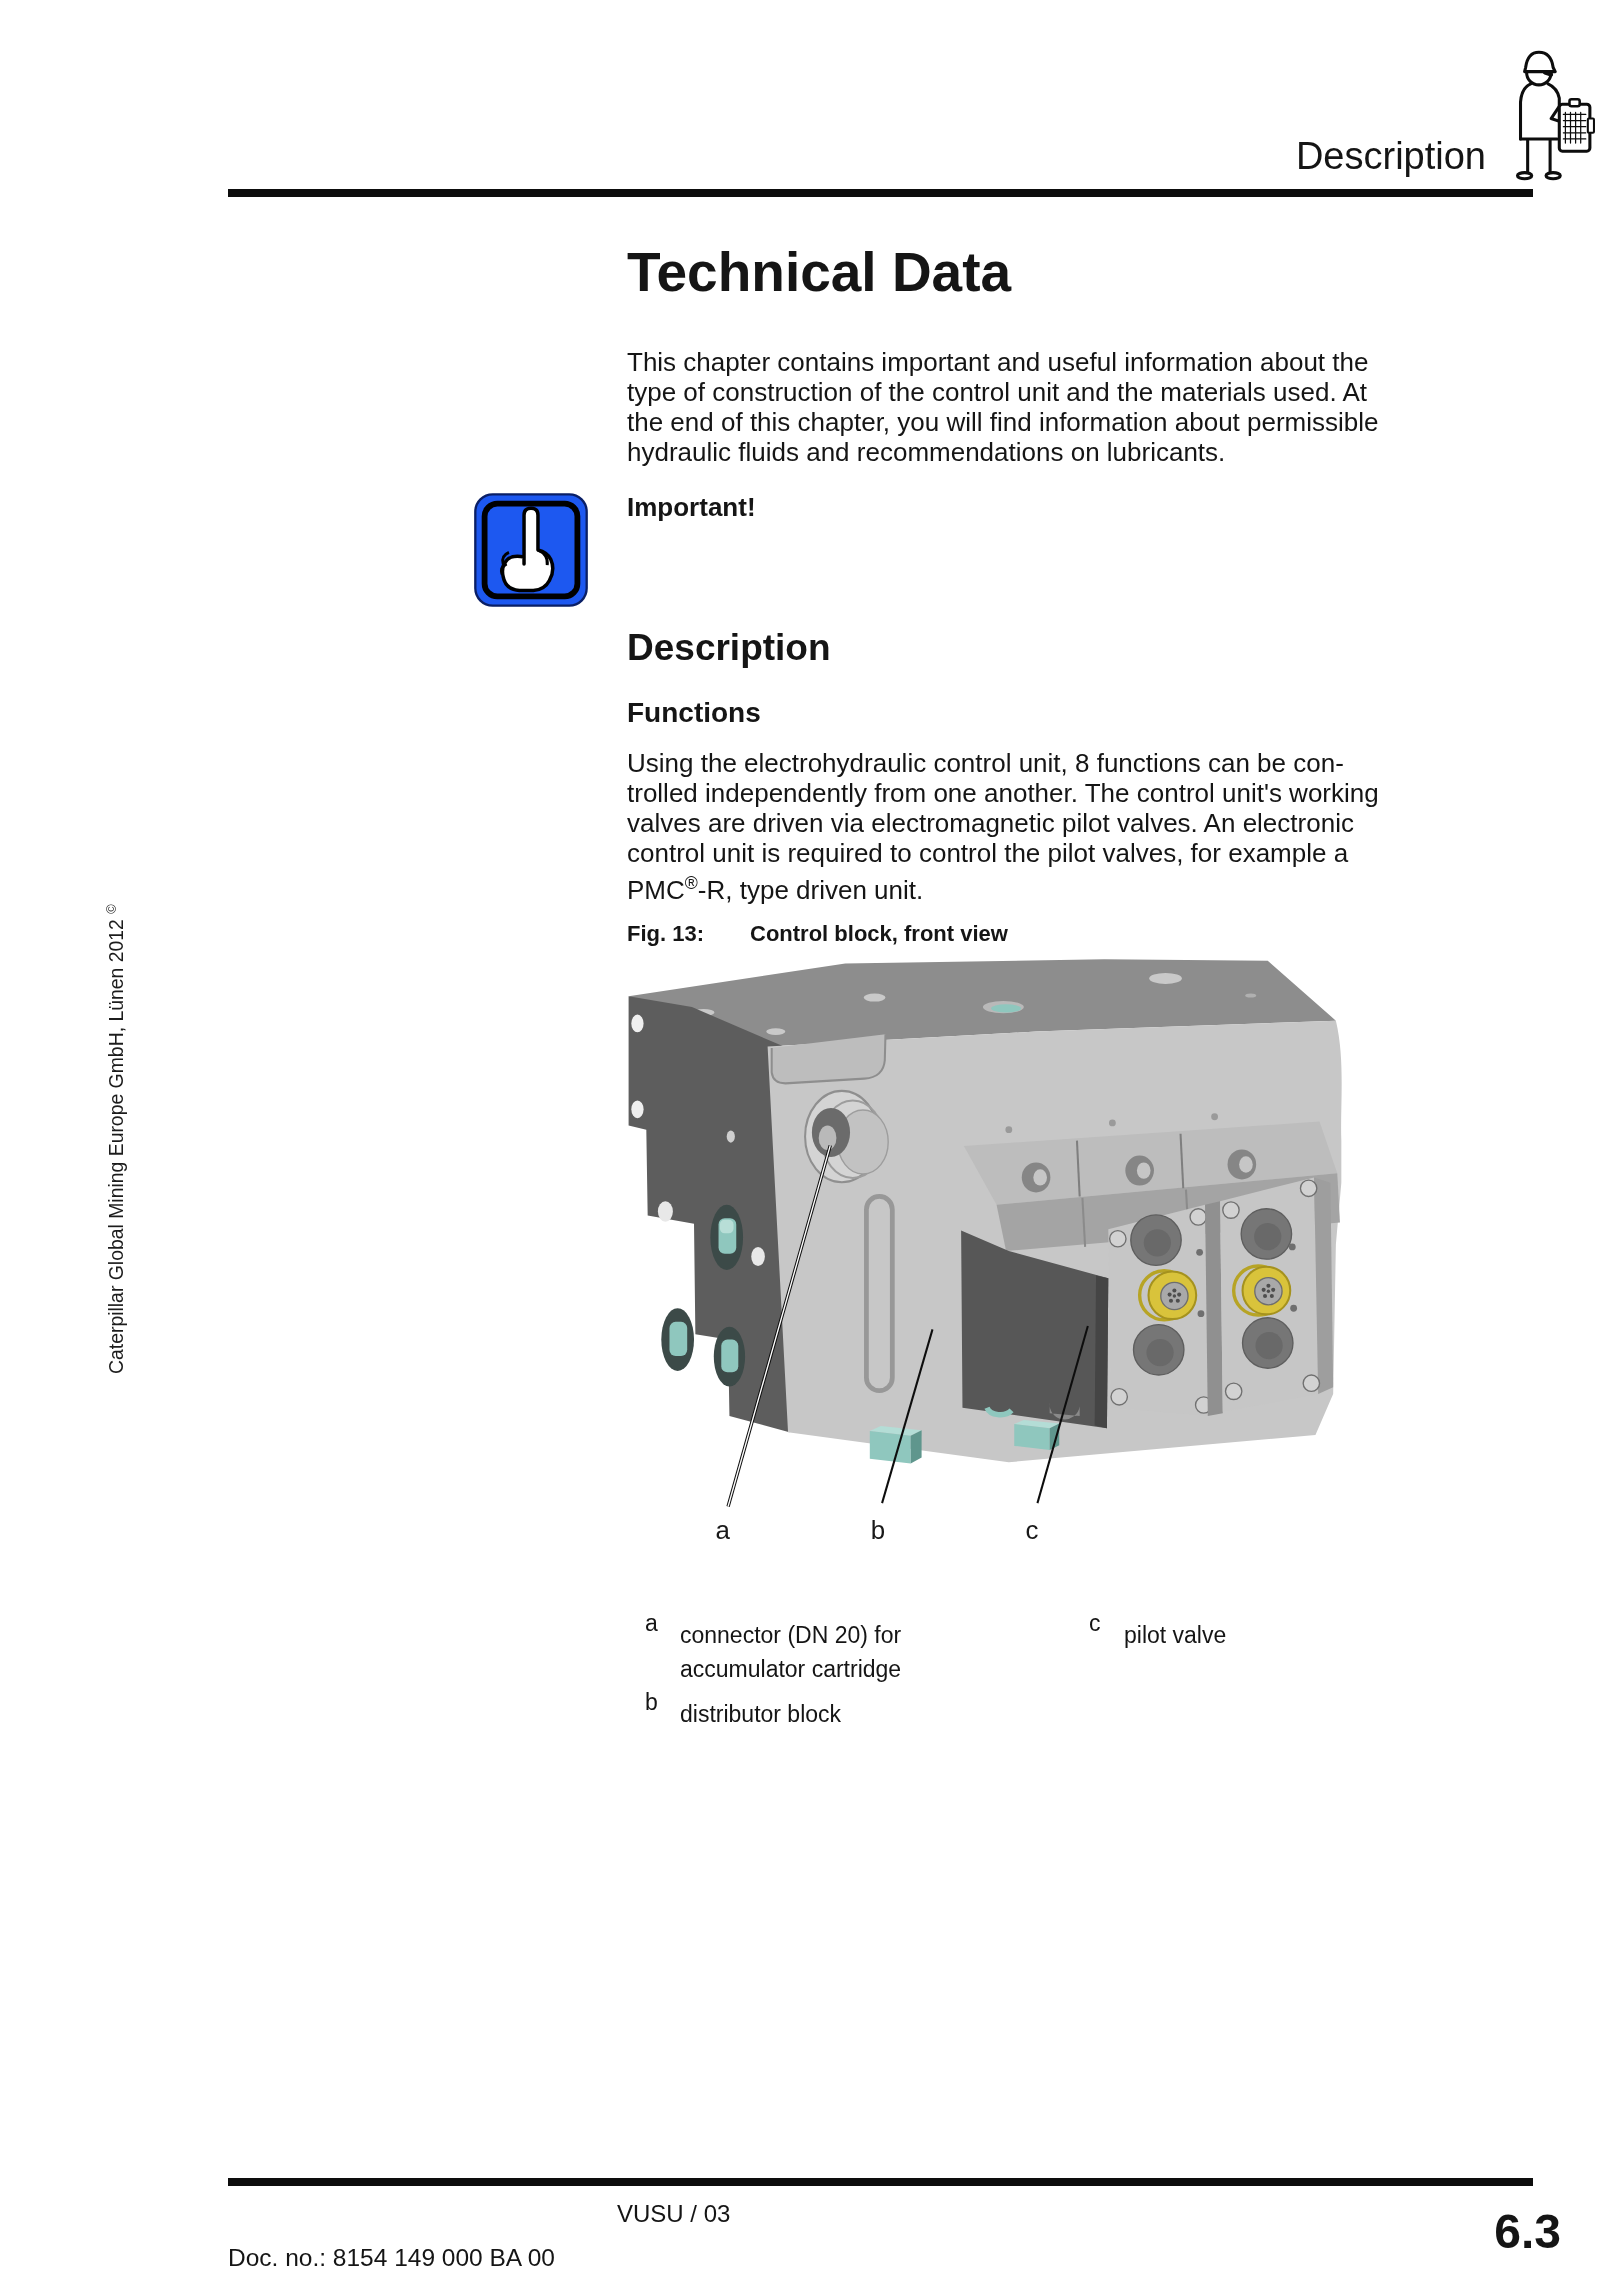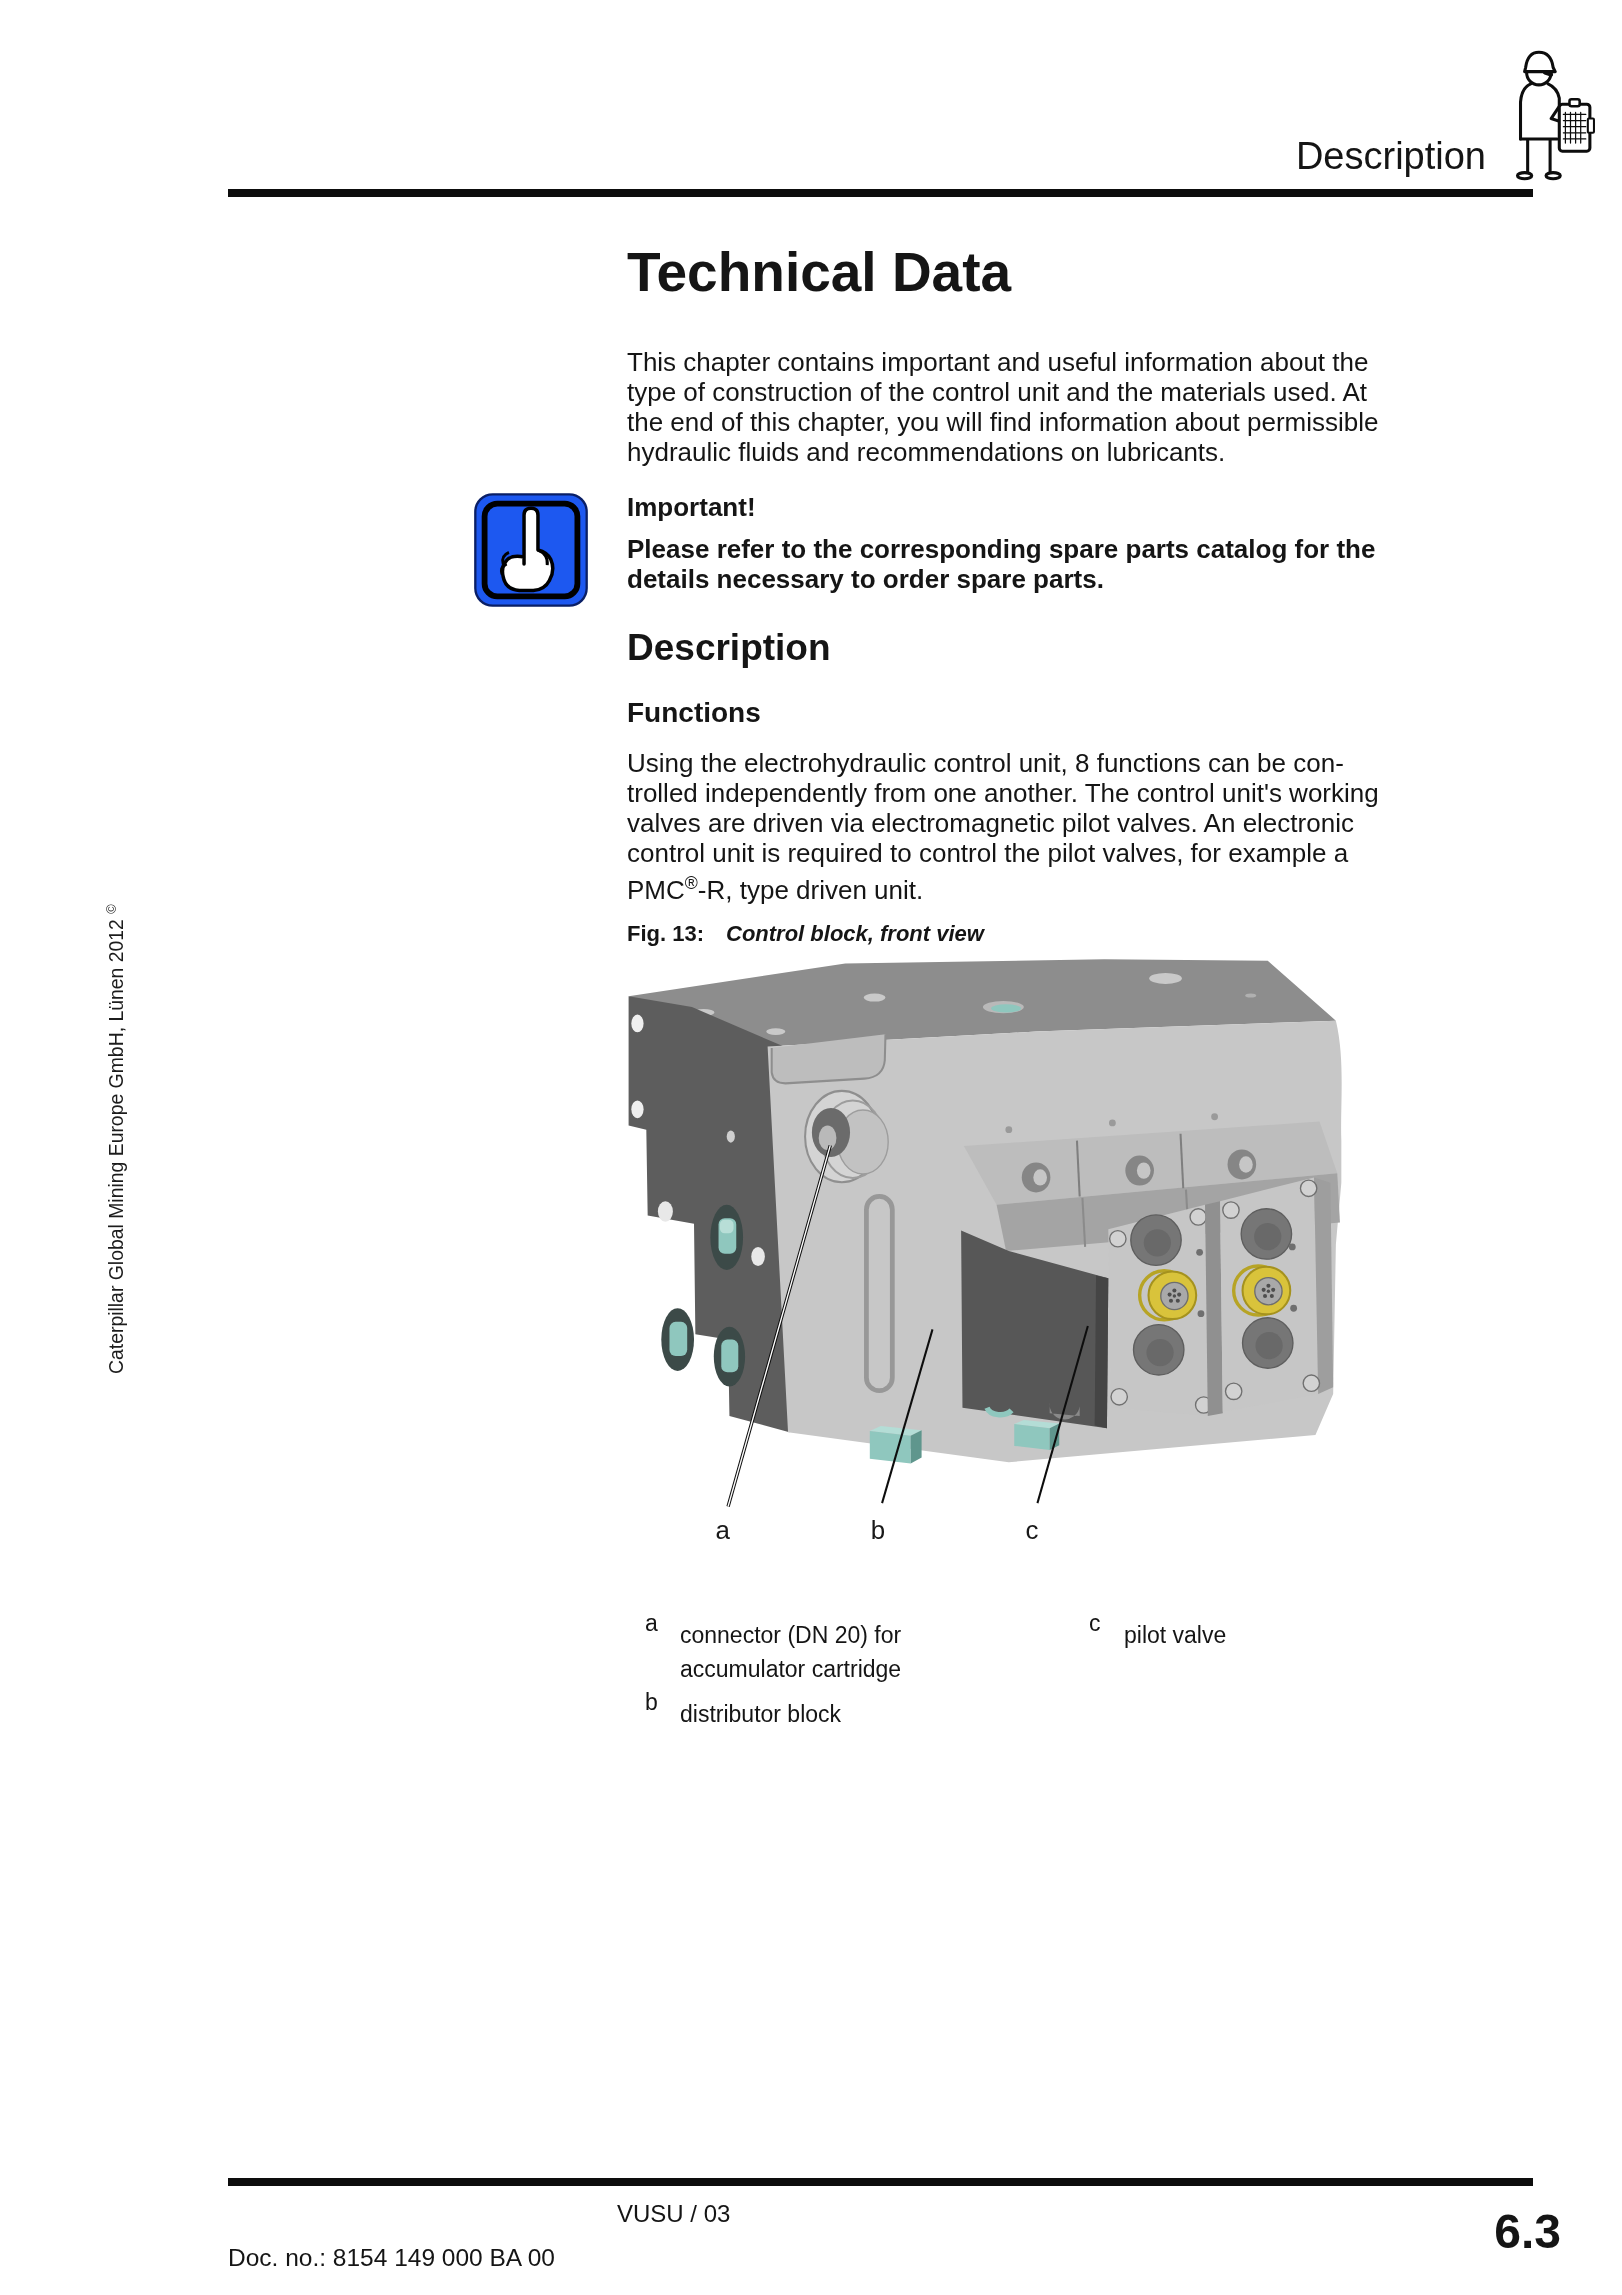--- a/index.html
+++ b/index.html
@@ -22,21 +22,21 @@
   
   .doc-title{left:627px;top:240px;font-size:55px;font-weight:bold;letter-spacing:0px;}
   .intro{left:627px;top:335px;width:879px;font-size:26px;line-height:30px;}
   .important-icon{left:473px;top:492px;width:116px;height:116px;}
   .important-text{left:627px;top:492px;width:886px;font-size:26px;line-height:30px;font-weight:bold;}
   .sec-heading{left:627px;top:627px;font-size:37px;font-weight:bold;}
   .sub-heading{left:627px;top:697px;font-size:28px;font-weight:bold;text-align:center;}
   .functions-body{left:627px;top:748px;width:886px;font-size:26px;line-height:30px;}
   .functions-body sup{font-size:17.7px;}
   .fig-caption{left:627px;top:921px;font-size:22px;font-weight:bold;}
-  .fig-caption .cap-title{display:inline-block;margin-left:22px;font-style:italic;}
+  .fig-caption .cap-title{display:inline-block;margin-left:46px;}
   .figure-svg{left:627px;top:958px;width:750px;height:586px;}
   
   .legend-row{font-size:23px;line-height:34px;display:flex;}
   .legend-key{width:35px;flex:0 0 35px;}
   .legend-a{left:645px;top:1606px;width:477px;}
   .legend-b{left:645px;top:1685px;width:477px;}
   .legend-c{left:1089px;top:1606px;width:409px;}
   
   .footer-rule{left:228px;top:2178px;width:1305px;height:8.2px;background:#0d0d0d;}
   .footer-doc{left:228px;top:2200px;font-size:24.5px;margin-top:44px;}
@@ -81,22 +81,20 @@
     <rect x="10" y="10" width="80" height="80" rx="11" fill="none" stroke="#000000" stroke-width="5"></rect>
     <g fill="#ffffff" stroke="#000000" stroke-width="3" stroke-linejoin="round">
       <path d="M44,62 L44,20 q0,-6 6,-6 q6,0 6,6 L56,50 q8,2 11,8 q4,9 -1,18 q-4,8 -14,9 l-12,0 q-12,-1 -14,-12 q-2,-9 3,-14 q4,-5 15,-3 Z"></path>
       <path d="M31,52 q-7,3 -5,10" fill="none" stroke-width="2.5"></path>
       <path d="M29,62 q-6,3 -4,9" fill="none" stroke-width="2.5"></path>
       <path d="M56,50 q9,4 8,13" fill="none" stroke-width="2.5"></path>
     </g>
   </svg>
   <div class="abs important-text">
     <div>Important!</div>
-    <div class="prelines">Please refer to the corresponding spare parts catalog for the
-details necessary to order spare parts.</div>
   </div>
 
   <div class="abs sec-heading">Description</div>
   <div class="abs sub-heading">Functions</div>
   <div class="abs functions-body"><span class="prelines">Using the electrohydraulic control unit, 8 functions can be con-
 trolled independently from one another. The control unit's working
 valves are driven via electromagnetic pilot valves. An electronic
 control unit is required to control the pilot valves, for example a
 PMC</span><sup>®</sup><span>-R, type driven unit.</span></div>
 

